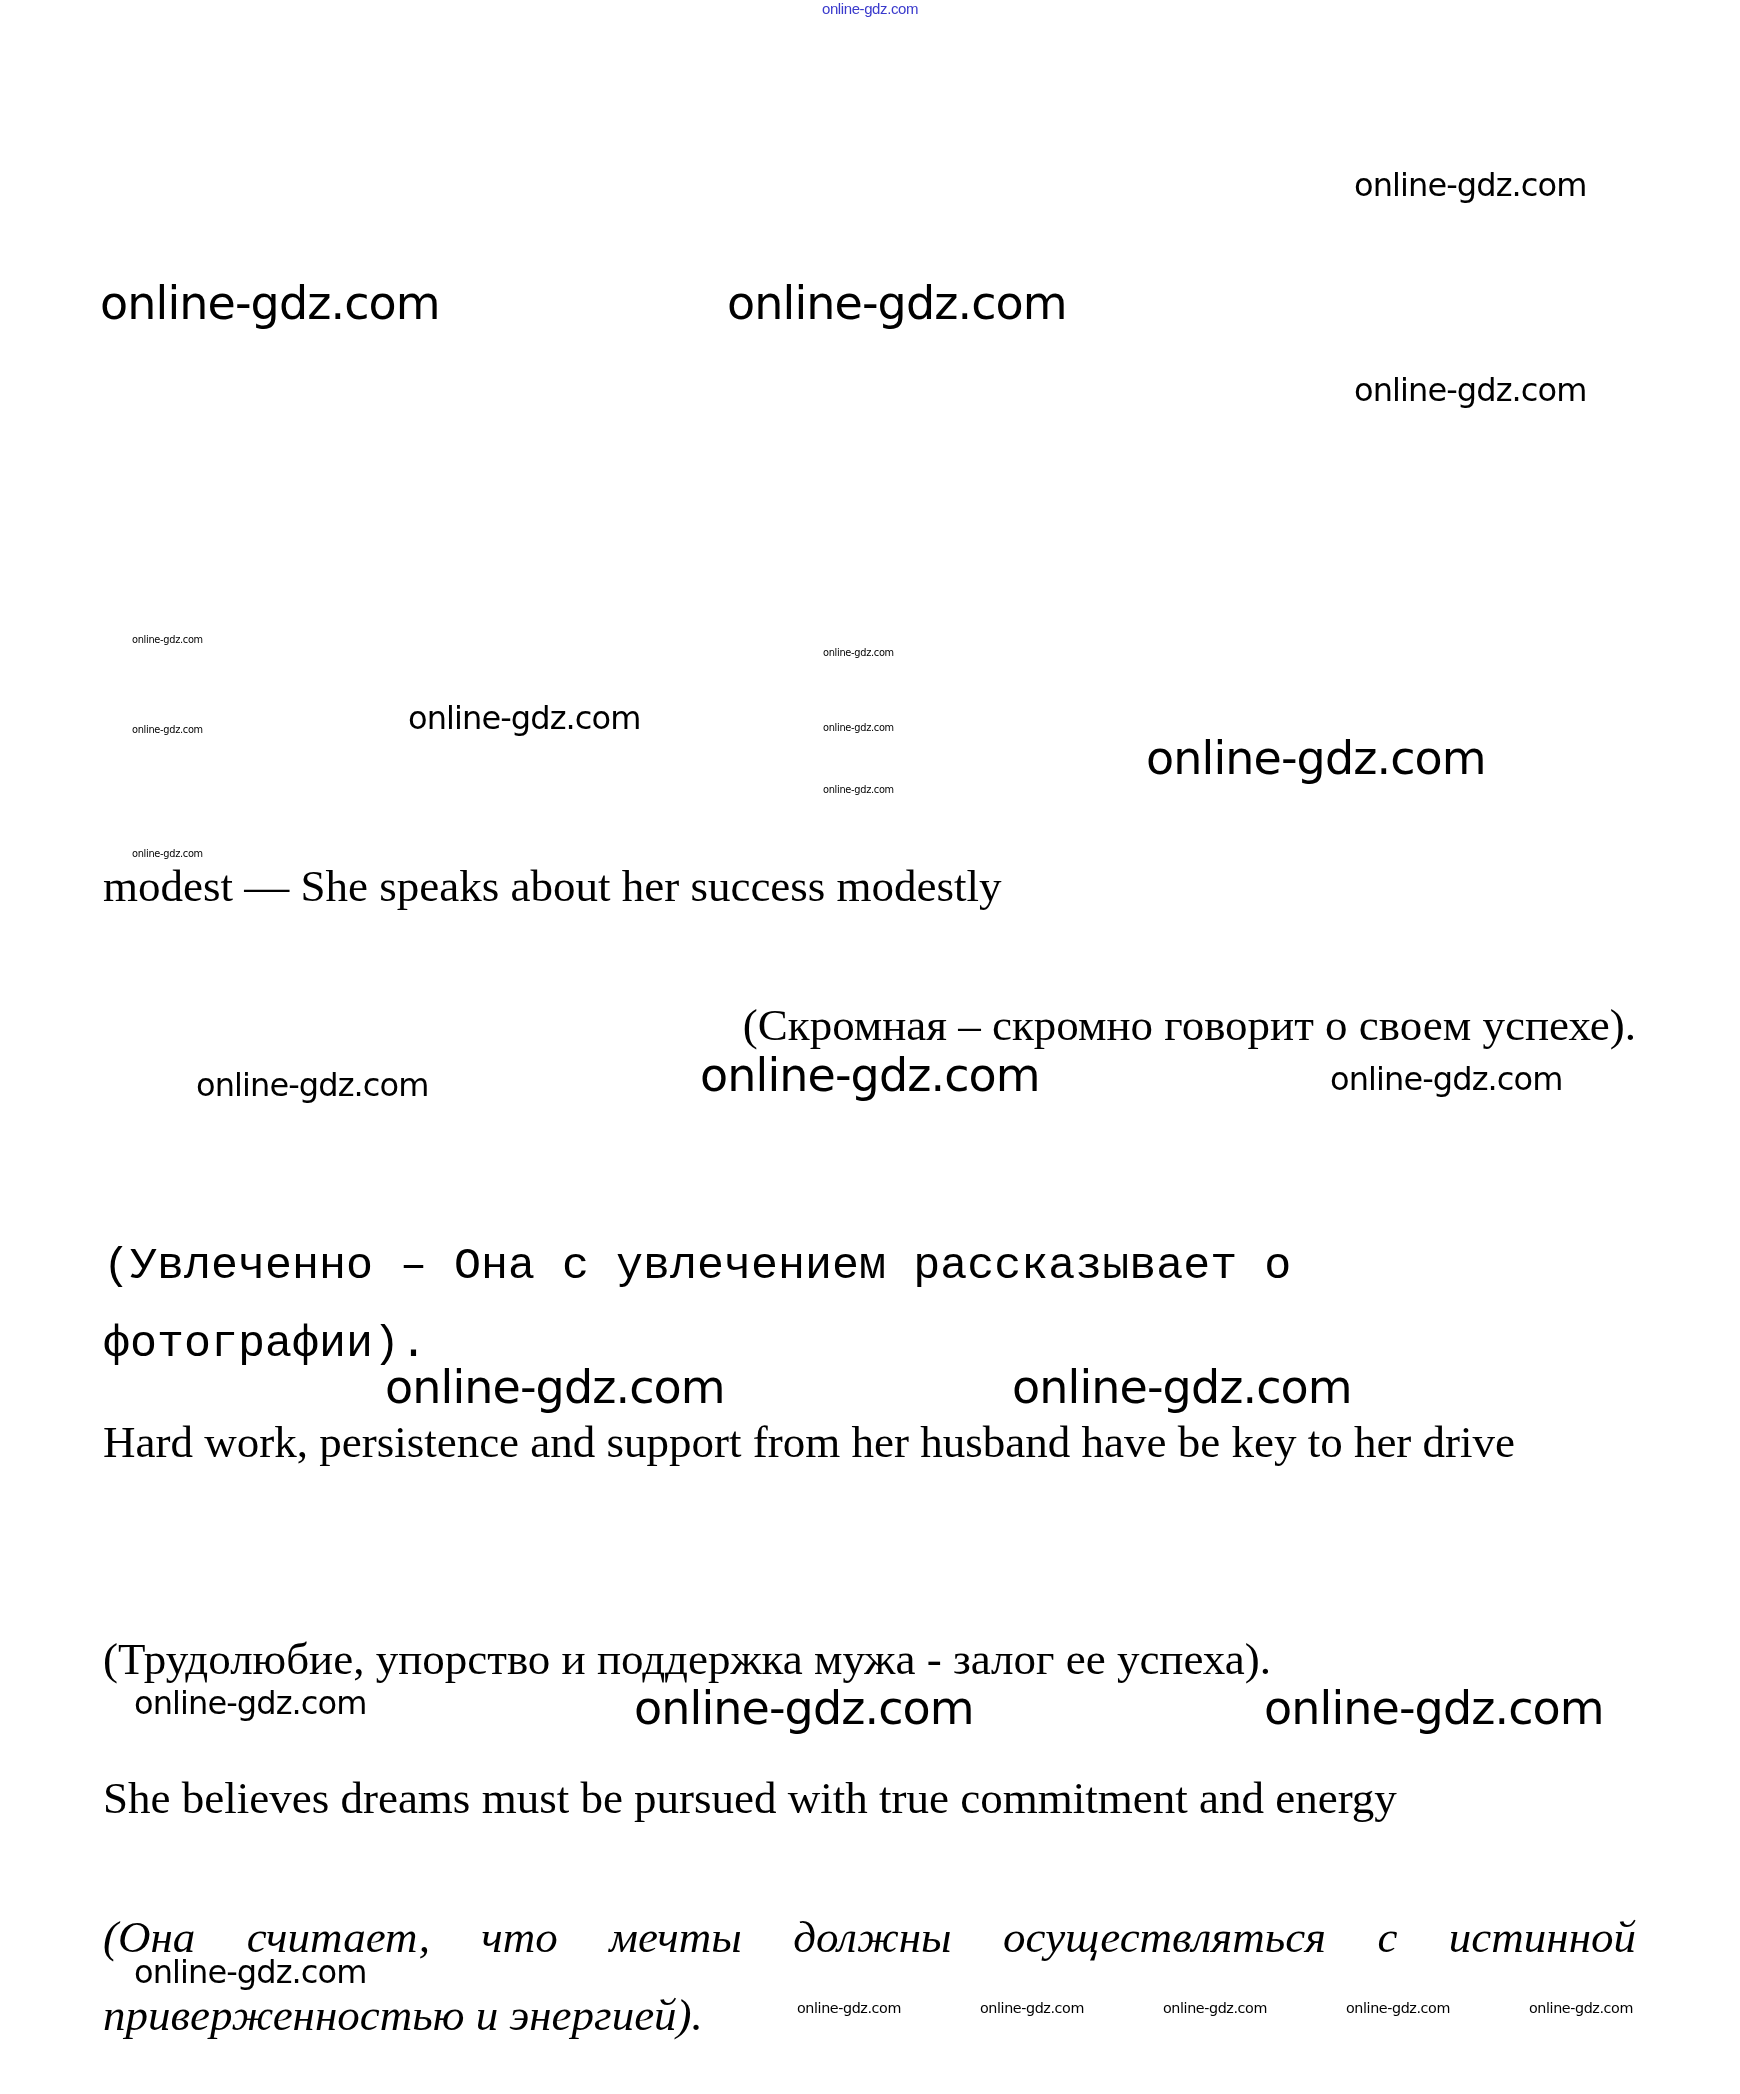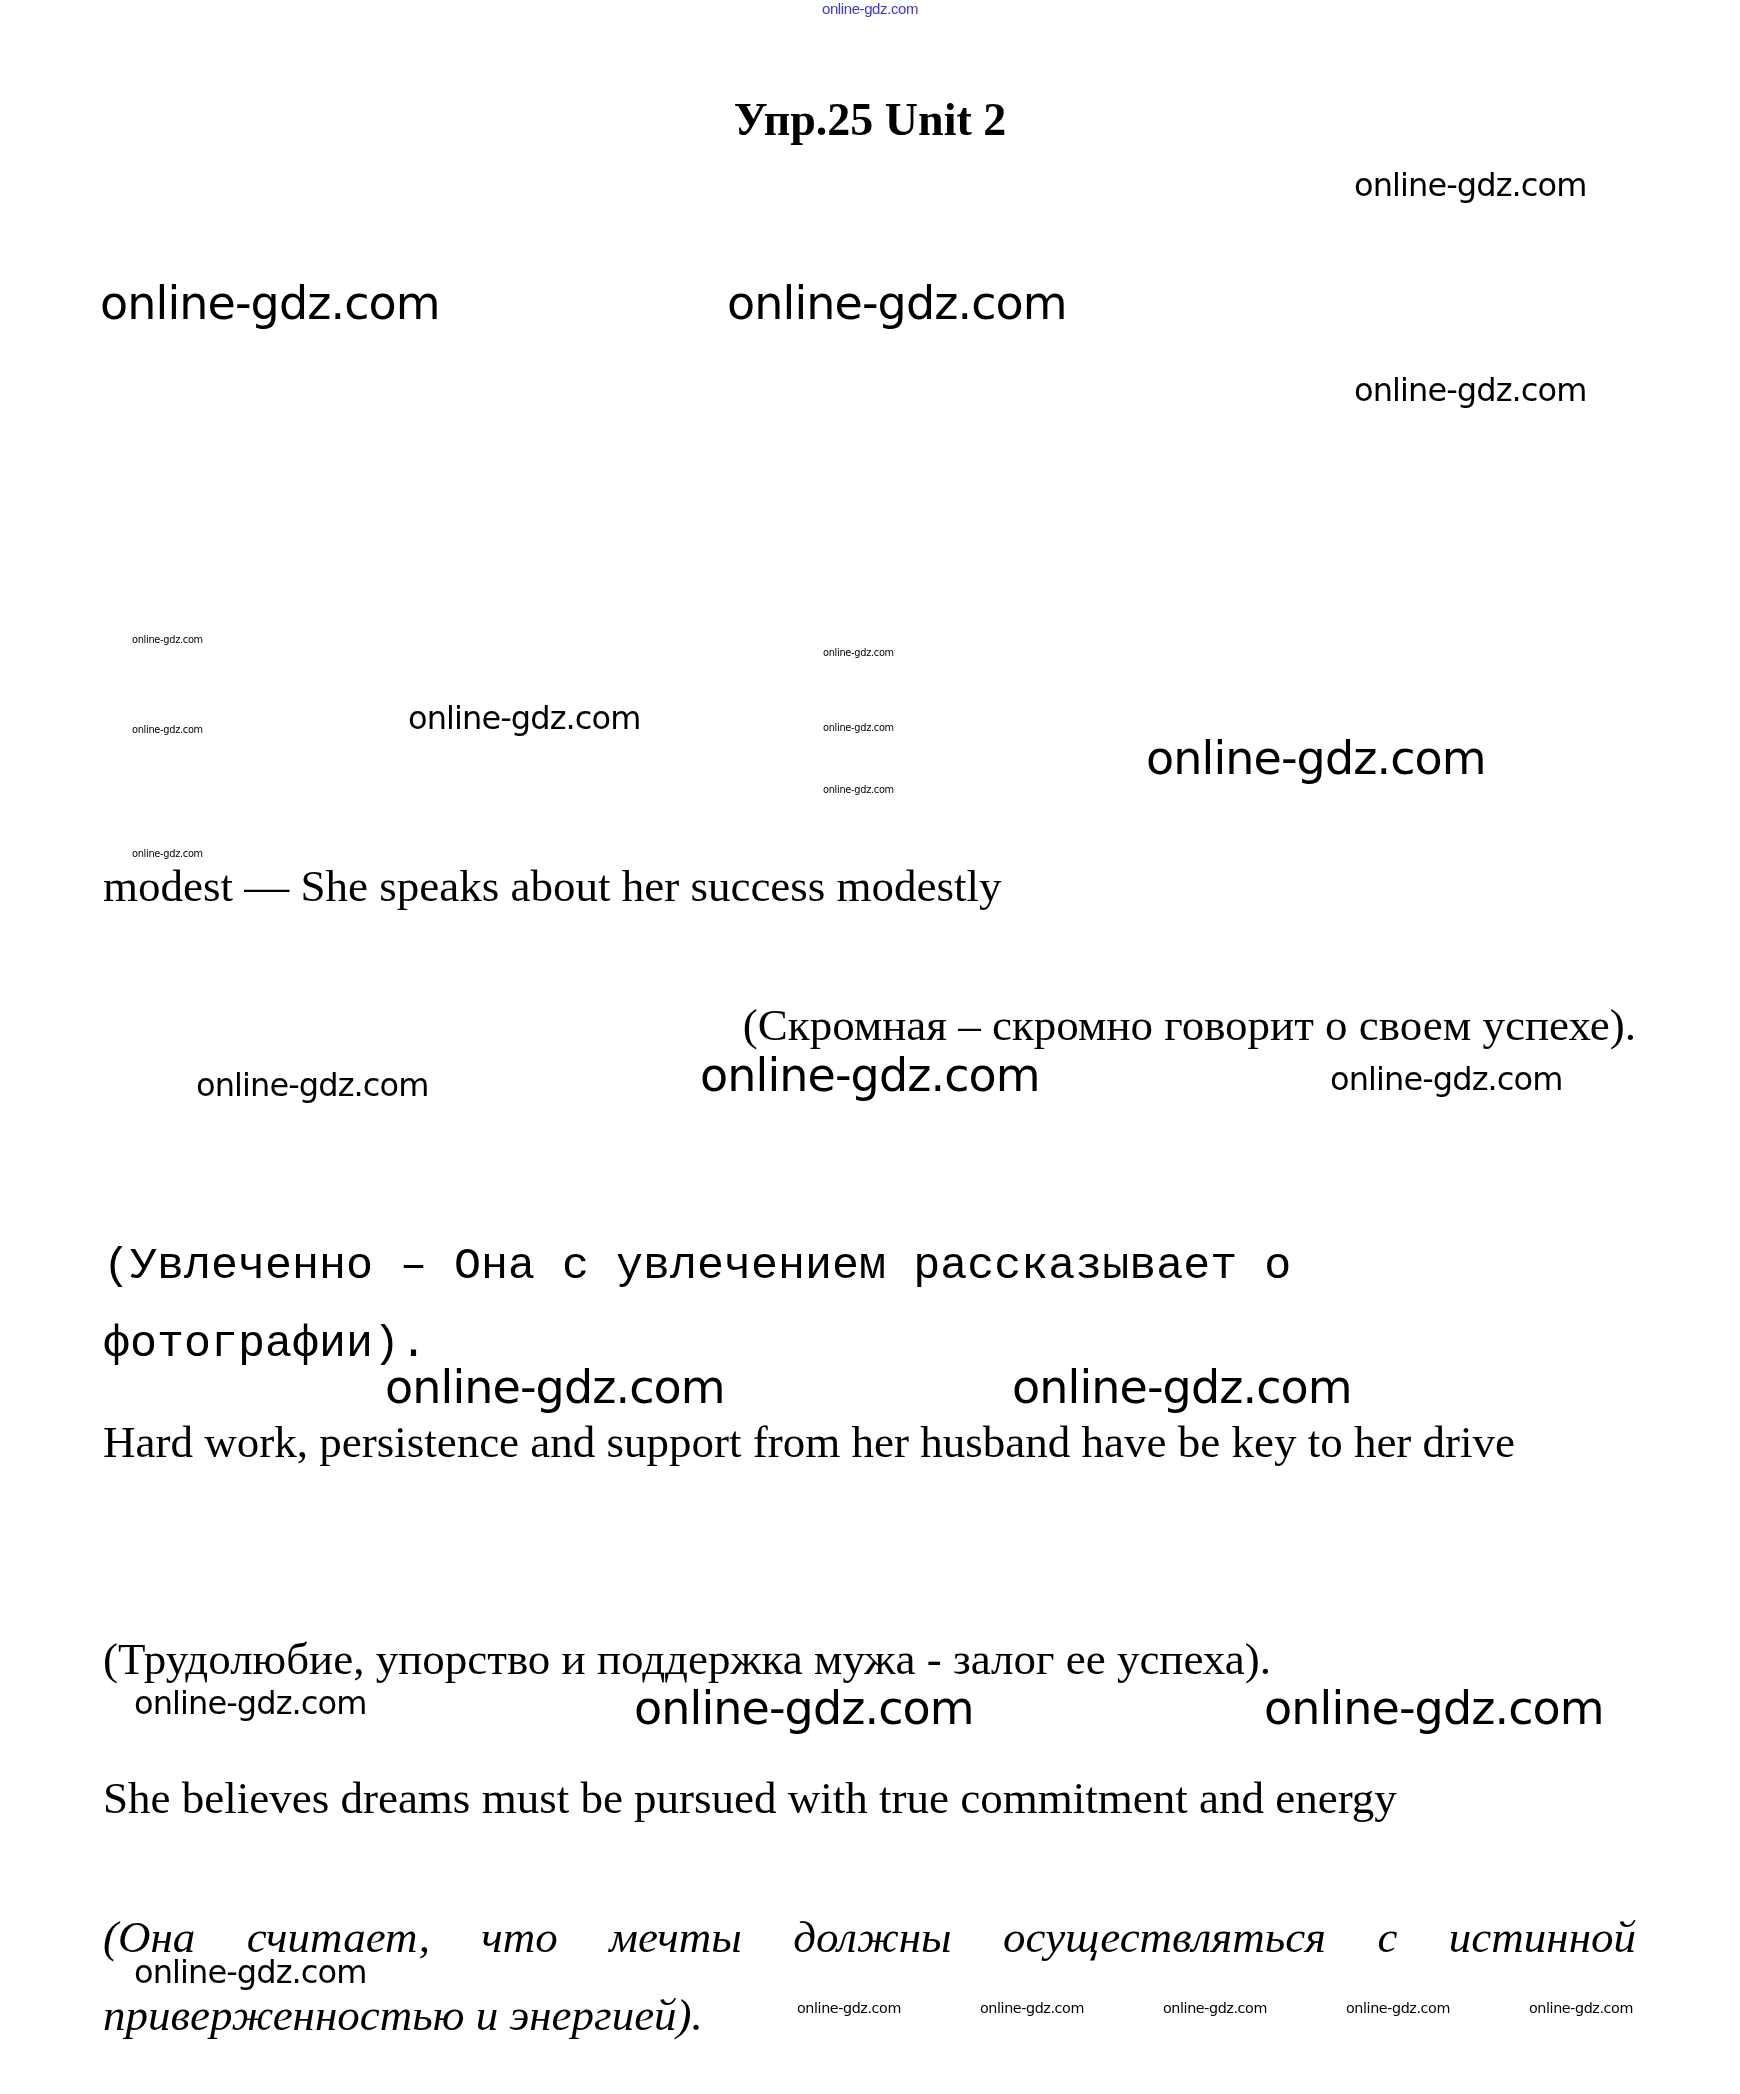--- a/index.html
+++ b/index.html
@@ -73,21 +73,20 @@
     .wm.sm { font-size: 14.3px; letter-spacing: -0.4px; }
     .wm.xs { font-size: 9.8px; letter-spacing: -0.3px; }
   </style>
 </head>
 <body>
 
 <div class="page">
 
   <div class="top-mark">online-gdz.com</div>
 
-  <h1 class="title" style="margin:0;">Упр.25 Unit 2</h1>
 
   <div class="wm md" style="top:166px; left:1354px;">online-gdz.com</div>
   <div class="wm xl" style="top:276px; left:100px;">online-gdz.com</div>
   <div class="wm xl" style="top:276px; left:727px;">online-gdz.com</div>
   <div class="wm md" style="top:371px; left:1354px;">online-gdz.com</div>
 
 
   <div class="wm xs" style="top:634px; left:132px;">online-gdz.com</div>
   <div class="wm xs" style="top:647px; left:823px;">online-gdz.com</div>
   <div class="wm md" style="top:699px; left:408px;">online-gdz.com</div>

